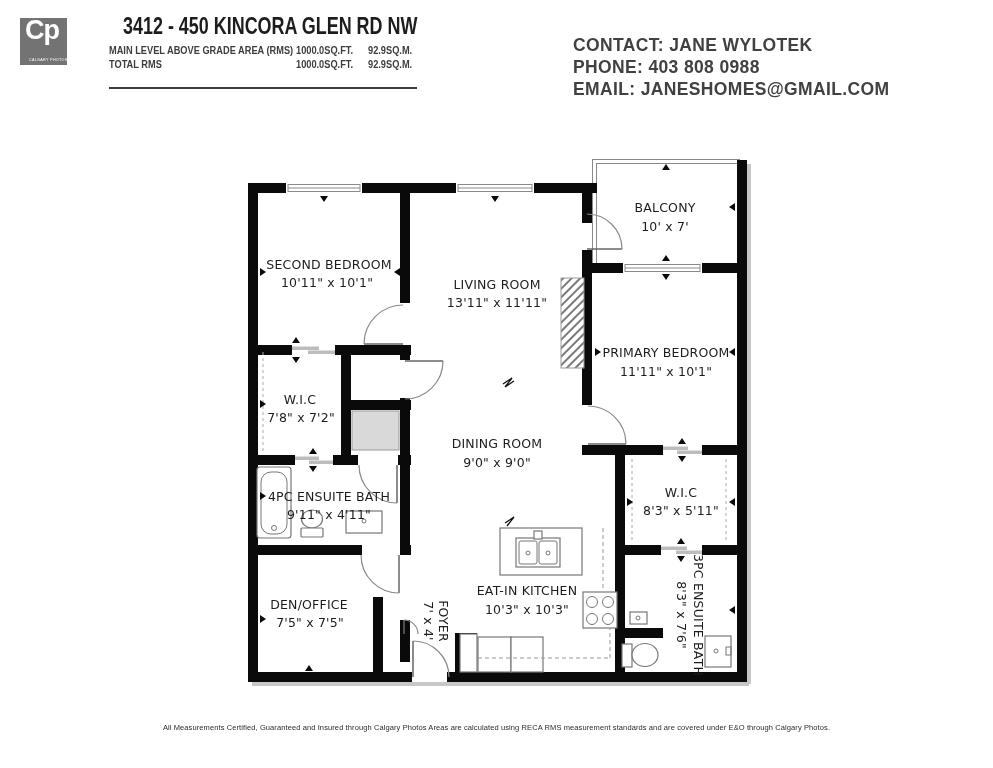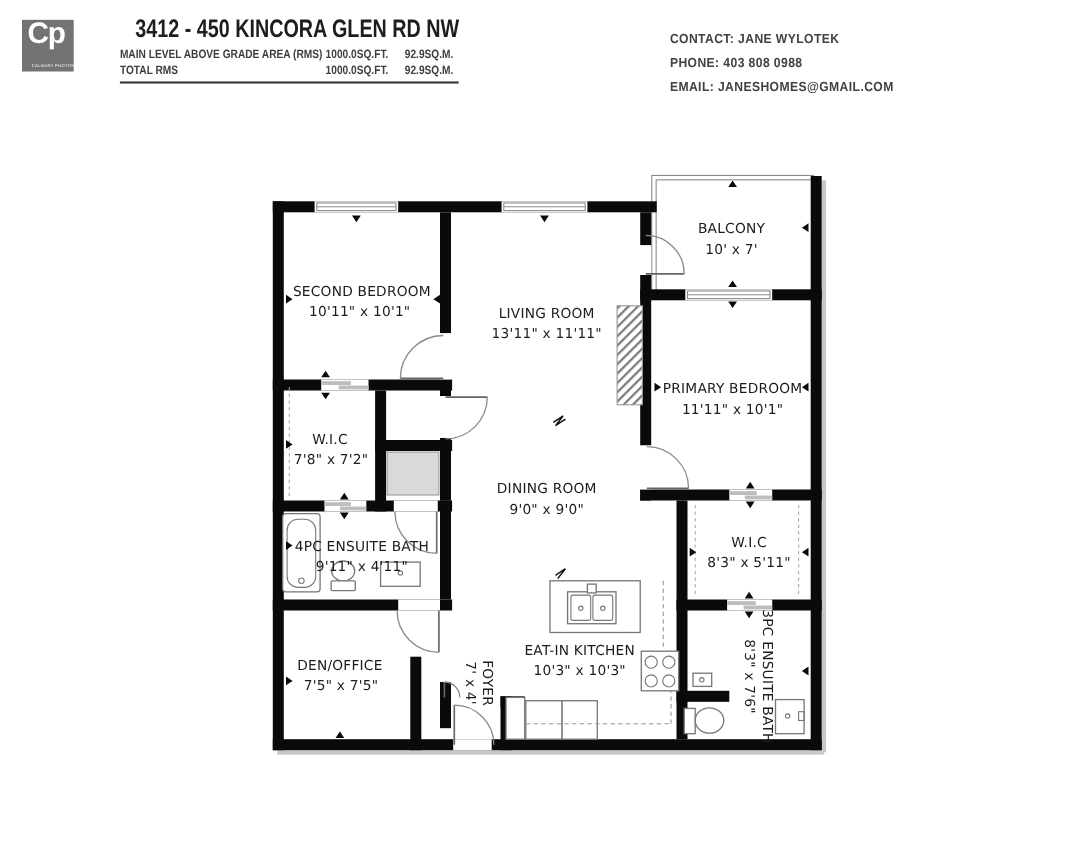--- a/index.html
+++ b/index.html
@@ -12,22 +12,22 @@
   .logo-sub{position:absolute;left:0;bottom:3px;width:100%;text-align:center;font-size:6px;
             transform:scale(.62);transform-origin:center bottom;letter-spacing:.5px;white-space:nowrap;}
   .title{left:123px;top:13px;font-size:23px;font-weight:bold;color:#1d1d1d;white-space:nowrap;
          transform:scaleX(.78);transform-origin:left top;}
   .hrow{left:109px;height:14px;font-size:11px;font-weight:bold;color:#3d3d3d;white-space:nowrap;}
   .hrow span{position:absolute;top:0;transform:scaleX(.84);transform-origin:left top;white-space:nowrap;}
   .hrow .c1{left:0;}
   .hrow .c2{left:187px;}
   .hrow .c3{left:259px;}
   .hrow1{top:44px;width:308px;}
-  .hrow2{top:58px;width:308px;border-bottom:2px solid #3c3c3c;padding-bottom:2px;}
-  .contact{left:573px;top:24px;font-size:12px;font-weight:bold;color:#414141;line-height:22px;margin-left:36px;}
+  .hrow2{top:58px;width:308px;border-bottom:2px solid #3c3c3c;padding-bottom:15px;}
+  .contact{left:573px;top:34px;font-size:19px;font-weight:bold;color:#414141;line-height:22px;}
   .contact div{transform:scaleX(.92);transform-origin:left top;letter-spacing:.4px;white-space:nowrap;}
   
   .footer{left:0;top:721px;width:993px;text-align:center;font-size:7.5px;color:#2c2c2c;
           line-height:13px;letter-spacing:.1px;}
   
   svg text{font-family:"DejaVu Sans",sans-serif;font-size:12.5px;fill:#1c1c1c;letter-spacing:.2px;}
   .wall{fill:#0a0a0a;}
   .gap{fill:#fff;}
   .thin{fill:none;stroke:#8a8a8a;stroke-width:1;}
   .arc{fill:none;stroke:#8a8a8a;stroke-width:1.2;}
@@ -285,15 +285,16 @@
       <text x="527" y="595">EAT-IN KITCHEN</text>
       <text x="527" y="614">10'3" x 10'3"</text>
       <g transform="translate(694,615) rotate(90)">
         <text x="0" y="0">3PC ENSUITE BATH</text>
         <text x="0" y="17">8'3" x 7'6"</text>
       </g>
     </g>
   </svg>
 
   <div class="abs footer">
+    <div>All Measurements Certified, Guaranteed and Insured through Calgary Photos Areas are calculated using RECA RMS measurement standards and are covered under E&amp;O through Calgary Photos.</div>
   </div>
 
 </div>
 
 </body></html>

